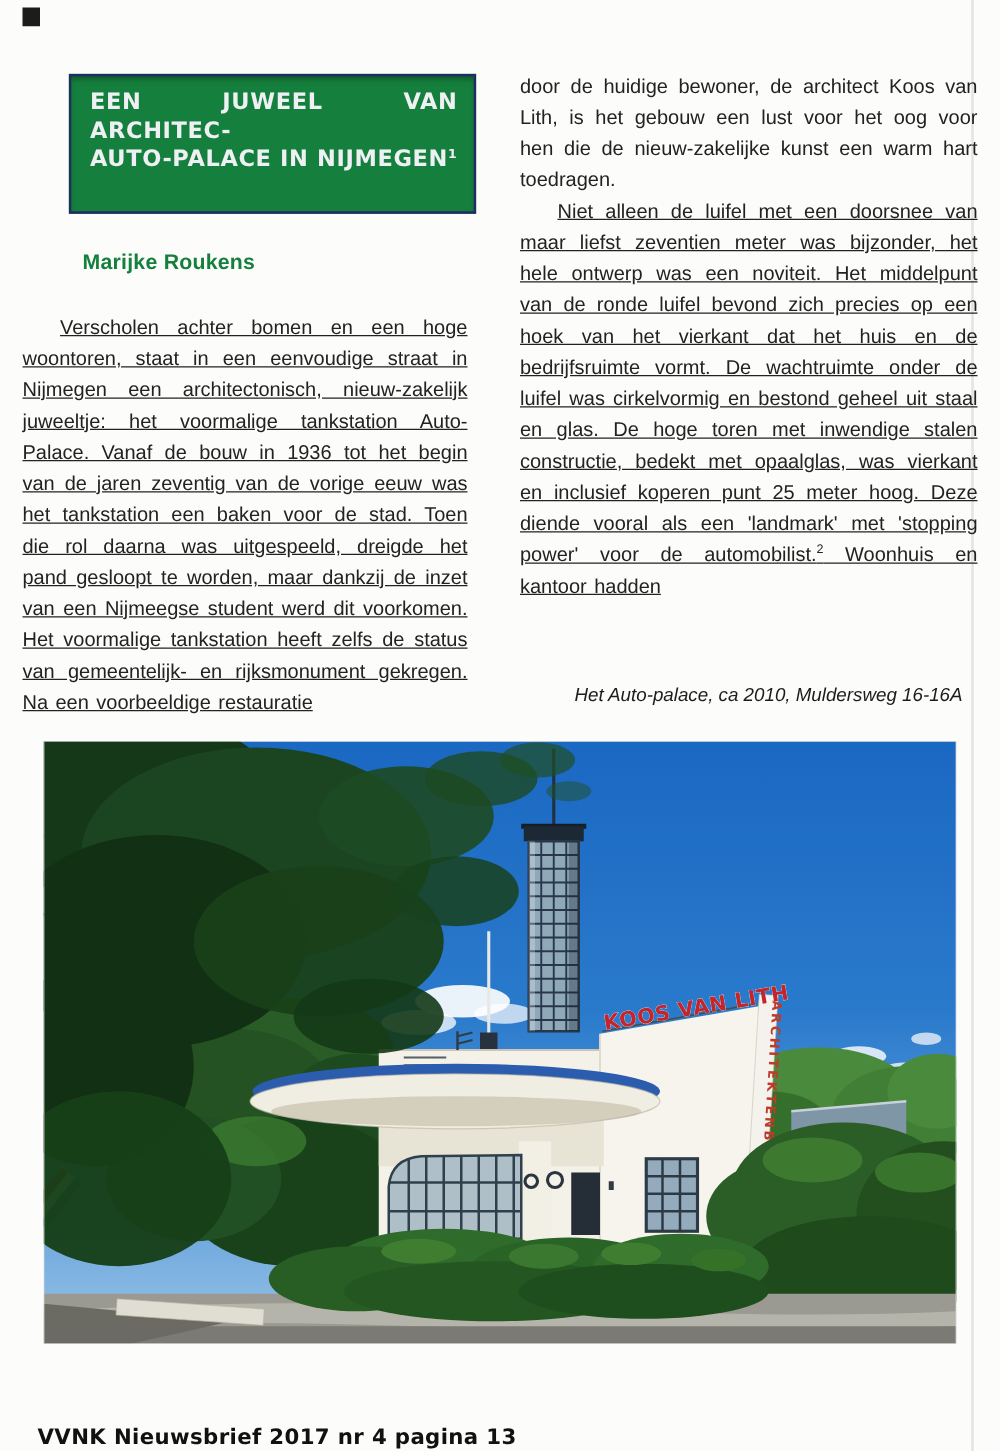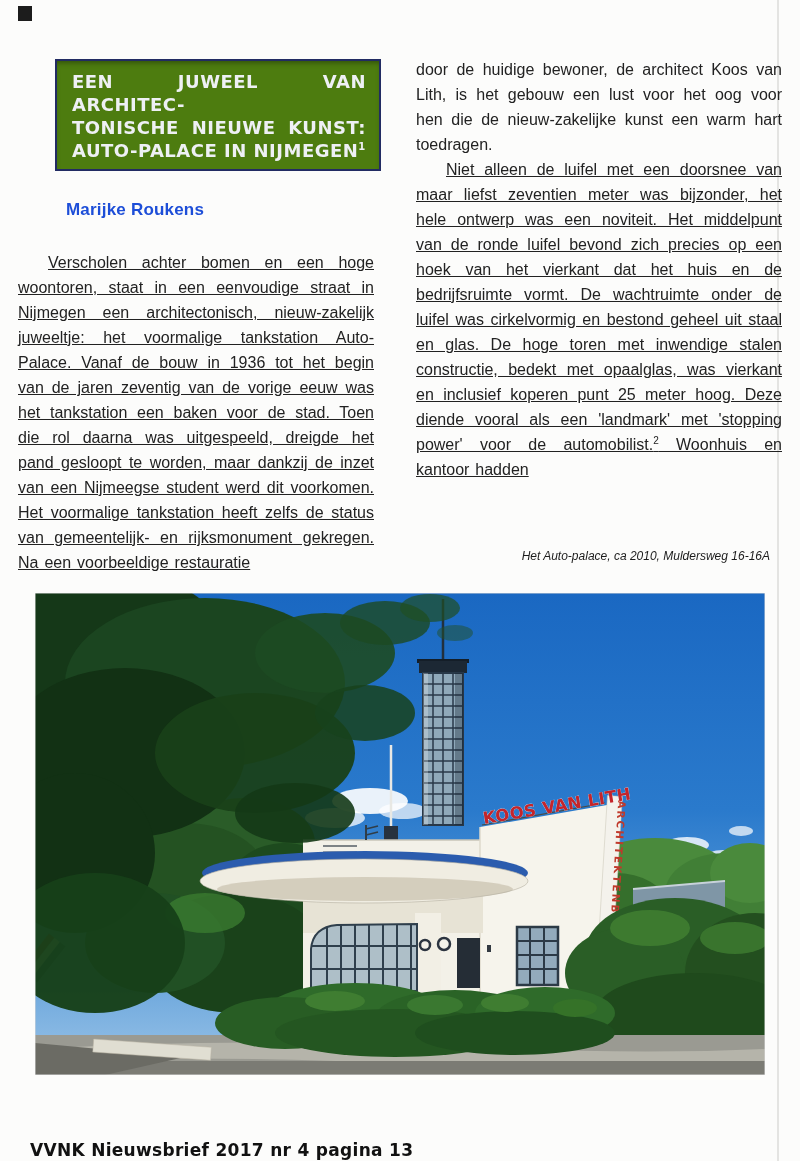--- a/index.html
+++ b/index.html
@@ -1,56 +1,55 @@
 <!DOCTYPE html>
 <html><head>
 <meta charset="utf-8">
 <style>
   html,body{margin:0;padding:0;background:#e8e8e8;}
   .page{position:relative;width:800px;height:1161px;background:#fcfcfb;
         font-family:"Liberation Sans",sans-serif;overflow:hidden;margin:0 auto;}
   .corner-mark{position:absolute;left:18px;top:6px;width:14px;height:15px;background:#1c1c1c;}
   .edge-line{position:absolute;left:777px;top:0;width:2px;height:100%;background:#cfcfcd;opacity:.55;}
 
-  .title-box{position:absolute;left:55px;top:59px;width:326px;height:112px;background:#4d7c0f;
+  .title-box{position:absolute;left:55px;top:59px;width:326px;height:112px;background:#15803d;
              box-shadow:inset 0 0 0 2px #222b63, inset 0 4px 5px rgba(0,0,0,.35);
              padding:11px 15px 0 17px;box-sizing:border-box;}
   .title-line{color:#eef0f4;font-family:"DejaVu Sans",sans-serif;font-weight:700;
               font-size:18px;line-height:23px;letter-spacing:.5px;}
   .title-line.spread{text-align:justify;text-align-last:justify;}
   .title-line sup{font-size:10px;vertical-align:super;line-height:0;}
 
-  .author{position:absolute;left:66px;top:200px;font-size:17px;font-weight:700;color:#1d4ed8;letter-spacing:.2px;}
+  .author{position:absolute;left:66px;top:200px;font-size:17px;font-weight:700;color:#15803d;letter-spacing:.2px;}
 
   .col-left{position:absolute;left:18px;top:250px;width:356px;}
   .col-right{position:absolute;left:404px;top:57px;width:366px;margin-left:12px;}
   .para{font-size:16px;line-height:25px;text-align:justify;color:#222;word-spacing:1.5px;margin:0;}
   .para.indent{text-indent:30px;text-decoration:underline;}
   .para sup{font-size:10px;line-height:0;}
 
   .caption{position:absolute;left:404px;top:546px;width:366px;text-align:right;
-           font-style:italic;font-size:12px;line-height:21px;color:#1c1c1c;}
+           font-style:italic;font-size:15px;line-height:21px;color:#1c1c1c;}
 
   .photo{position:absolute;left:35px;top:593px;width:730px;height:482px;}
   .photo svg{display:block;}
 
   .footer{position:absolute;left:30px;top:1092px;font-family:"DejaVu Sans",sans-serif;
           font-weight:700;font-size:17px;color:#111;letter-spacing:.3px;margin-top:48px;}
 </style>
 </head>
 <body>
 
 <div class="page">
 
   <div class="corner-mark"></div>
   <div class="edge-line"></div>
 
   <div class="title-box">
     <div class="title-line spread">EEN JUWEEL VAN ARCHITEC-</div>
-    <div class="title-line spread">TONISCHE NIEUWE KUNST:</div>
     <div class="title-line"><span>AUTO-PALACE IN NIJMEGEN</span><sup>1</sup></div>
   </div>
 
   <div class="author">Marijke Roukens</div>
 
   <div class="col-left">
     <p class="para indent">Verscholen achter bomen en een hoge woontoren, staat in een eenvoudige straat in Nijmegen een architectonisch, nieuw-zakelijk juweeltje: het voormalige tankstation Auto-Palace. Vanaf de bouw in 1936 tot het begin van de jaren zeventig van de vorige eeuw was het tankstation een baken voor de stad. Toen die rol daarna was uitgespeeld, dreigde het pand gesloopt te worden, maar dankzij de inzet van een Nijmeegse student werd dit voorkomen. Het voormalige tankstation heeft zelfs de status van gemeentelijk- en rijksmonument gekregen. Na een voorbeeldige restauratie</p>
   </div>
 
   <div class="col-right">

